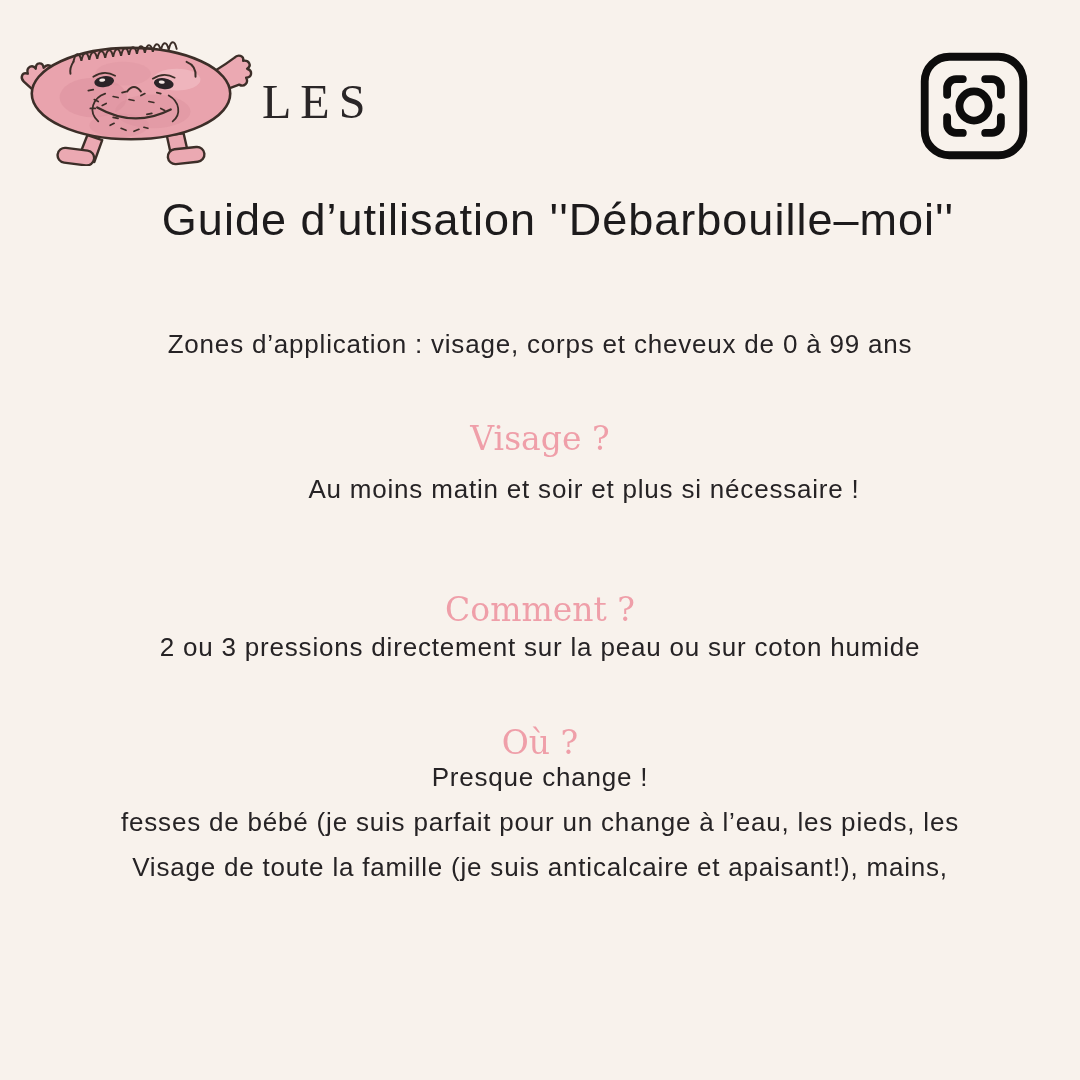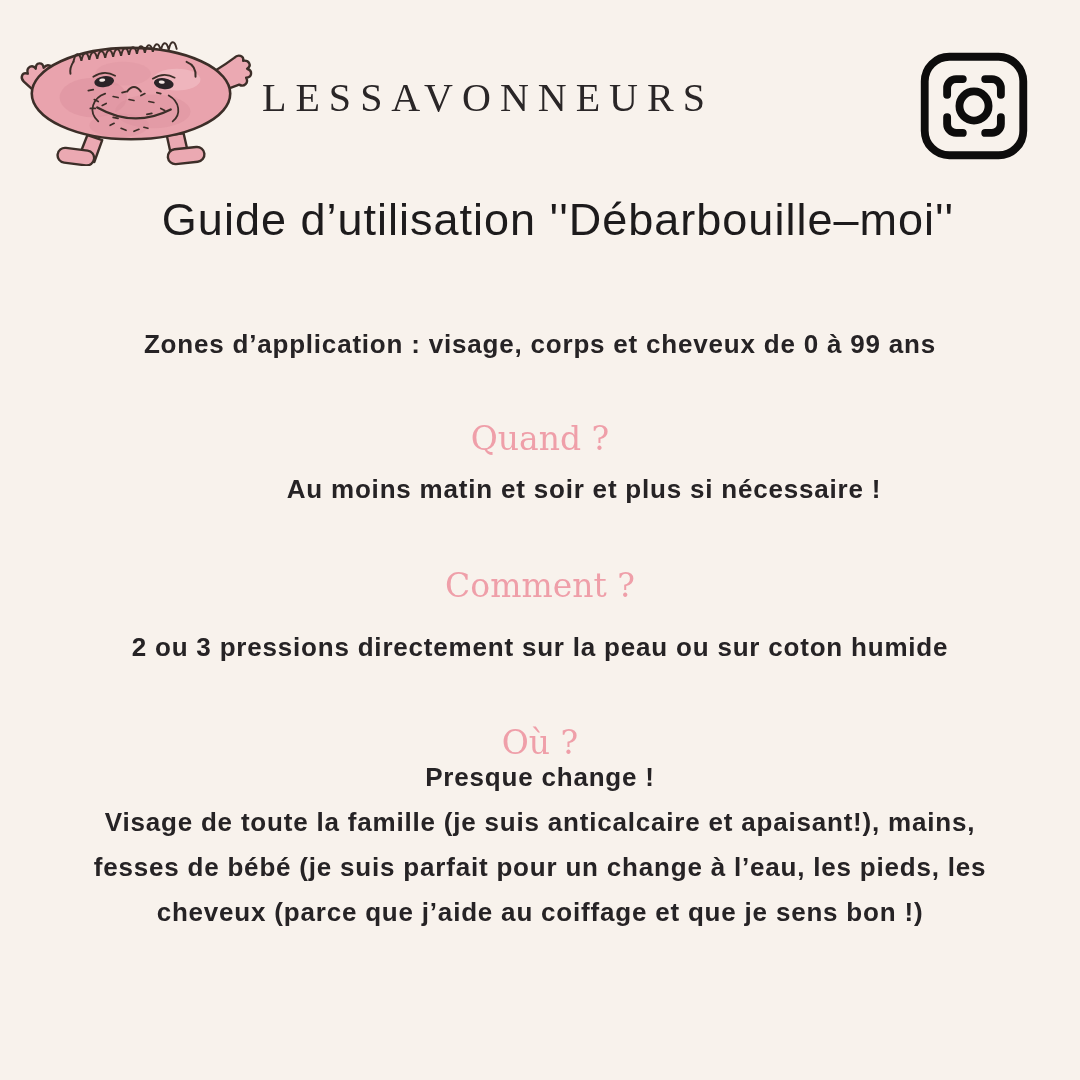--- a/index.html
+++ b/index.html
@@ -16,54 +16,54 @@
 
   
   .mascot { left:2px; top:36px; width:258px; height:130px; }
   .brand {
     left:262px; top:74px;
     display:flex; align-items:baseline;
     color:#2a2627; white-space:nowrap;
   }
   .brand-caps {
     font-family:"Liberation Serif", serif;
-    font-size:40px; letter-spacing:9px; font-weight:500;
+    font-size:48px; letter-spacing:9px; font-weight:500;
   }
   .brand-script {
     font-family:"DejaVu Serif", serif;
     font-style:italic; font-size:54px; font-weight:400;
     margin:0 14px 0 10px; letter-spacing:1px;
   }
   .scan-icon { right:50px; top:50px; width:112px; height:112px; }
 
   
   .page-title {
     top:194px;
     font-size:45px; font-weight:300;
     letter-spacing:1px;
     color:#1d1b1c;
     padding-left:36px;
   }
 
   
   .body-line {
-    font-size:26px; font-weight:700;
+    font-size:26px; font-weight:400;
     letter-spacing:0.8px;
     color:#262325;
   }
   .intro { top:329px; }
 
   .section-heading {
     font-family:"DejaVu Serif", serif;
     font-size:33px; font-weight:400;
     color:#ef9fa9;
   }
   .h-quand   { top:419px; }
   .l-quand   { top:474px;margin-left:44px; }
-  .h-comment { top:566px; }
+  .h-comment { top:590px; }
   .l-comment { top:632px; }
   .h-ou      { top:711px;margin-top:12px; }
   .ou-block  { top:755px; line-height:45px; }
 </style>
 </head>
 <body>
 
 <div class="abs mascot">
   <svg width="258" height="130" viewBox="0 0 260 131" fill="none">
     <defs>
@@ -124,43 +124,41 @@
         <path d="M109,90 l4,-2"></path>
       <path d="M120,93 l5,2"></path>
         <path d="M133,96 l5,-2"></path>
         <path d="M143,92 l4,1"></path>
     </g>
   </svg>
 </div>
 
 <div class="abs brand">
   <span class="brand-caps">LES</span>
-  <span class="brand-caps">SAVONNEURS</span>
 </div>
 
 <div class="abs scan-icon">
   <svg width="112" height="112" viewBox="0 0 100 100" fill="none" stroke="#0d0c0c" stroke-width="7" stroke-linecap="round">
     <rect x="6" y="6" width="88" height="88" rx="22"></rect>
     <path d="M26,40 v-6 a8,8 0 0 1 8,-8 h6"></path>
     <path d="M74,40 v-6 a8,8 0 0 0 -8,-8 h-6"></path>
     <path d="M26,60 v6 a8,8 0 0 0 8,8 h6"></path>
     <path d="M74,60 v6 a8,8 0 0 1 -8,8 h-6"></path>
     <circle cx="50" cy="50" r="13"></circle>
   </svg>
 </div>
 
 <h1 class="abs center page-title">Guide d’utilisation ''Débarbouille–moi''</h1>
 
 <div class="abs center body-line intro">Zones d’application : visage, corps et cheveux de 0 à 99 ans</div>
 
-<div class="abs center section-heading h-quand">Quand ?</div>
+<div class="abs center section-heading h-quand">Visage ?</div>
 <div class="abs center body-line l-quand">Au moins matin et soir et plus si nécessaire !</div>
 
 <div class="abs center section-heading h-comment">Comment ?</div>
 <div class="abs center body-line l-comment">2 ou 3 pressions directement sur la peau ou sur coton humide</div>
 
 <div class="abs center section-heading h-ou">Où ?</div>
 <div class="abs center ou-block">
   <div class="body-line">Presque change !</div>
+  <div class="body-line">fesses de bébé (je suis parfait pour un change à l’eau, les pieds, les</div>
   <div class="body-line">Visage de toute la famille (je suis anticalcaire et apaisant!), mains,</div>
-  <div class="body-line">fesses de bébé (je suis parfait pour un change à l’eau, les pieds, les</div>
-  <div class="body-line">cheveux (parce que j’aide au coiffage et que je sens bon !)</div>
 </div>
 
 </body></html>

